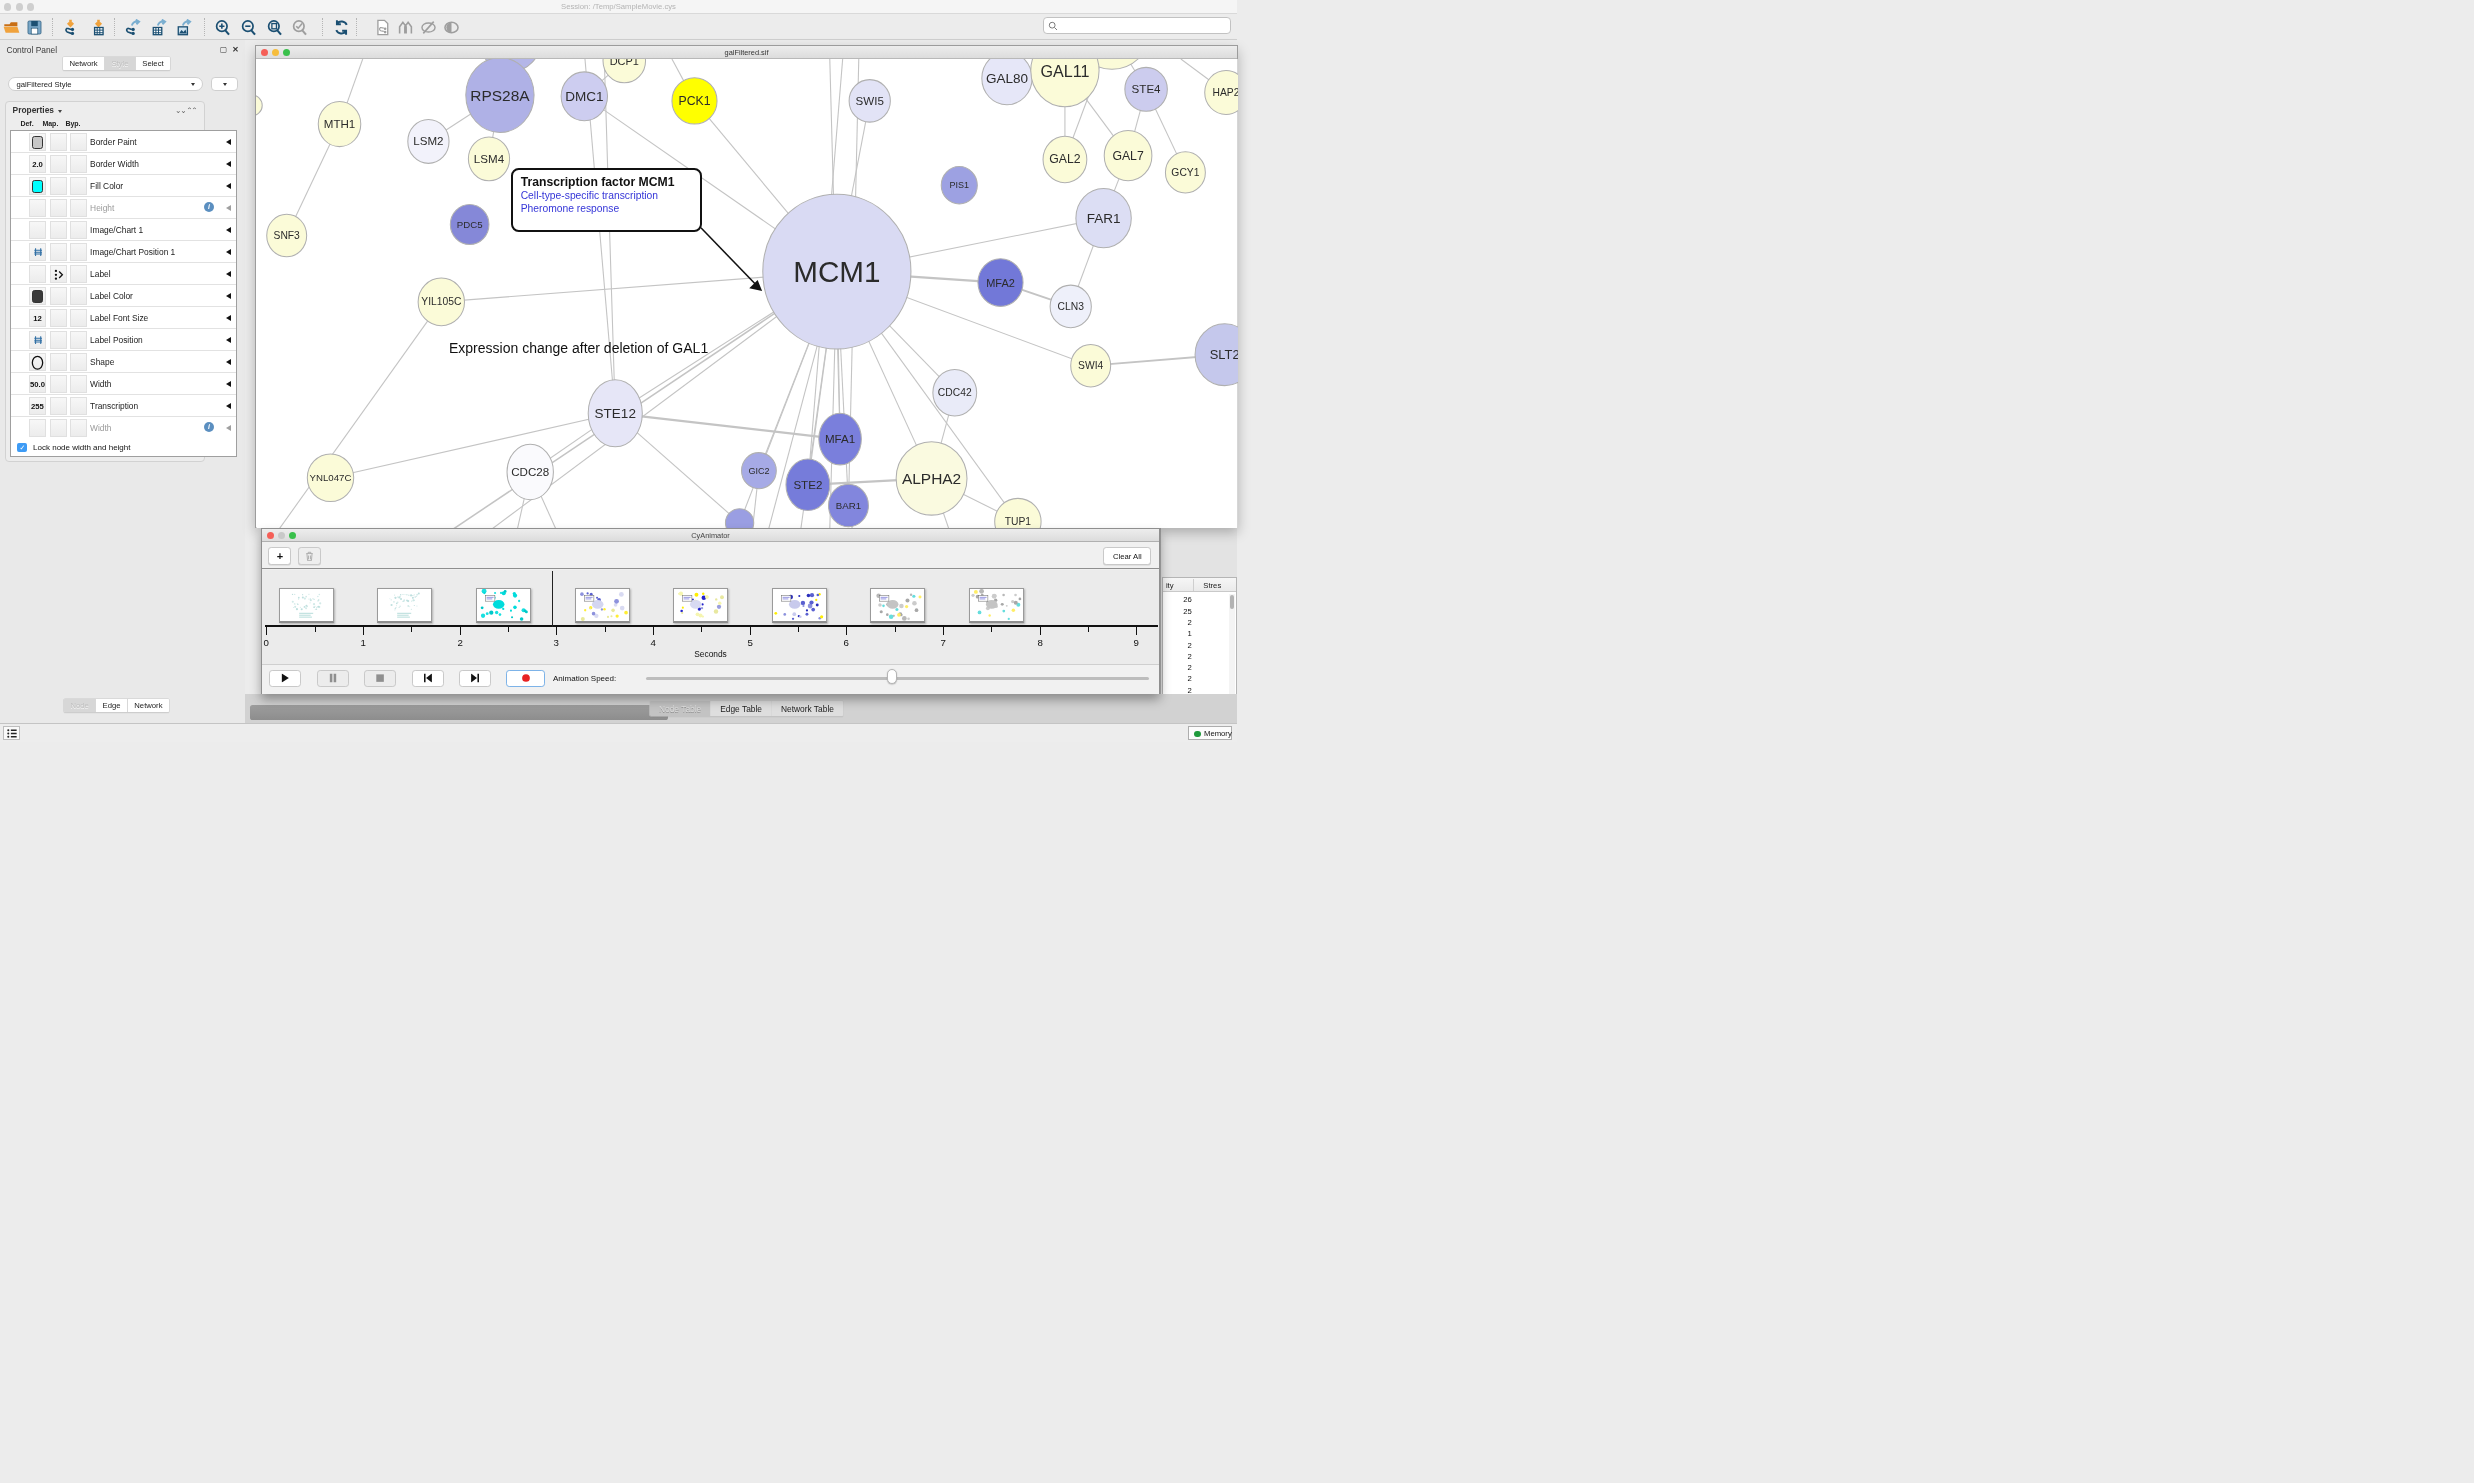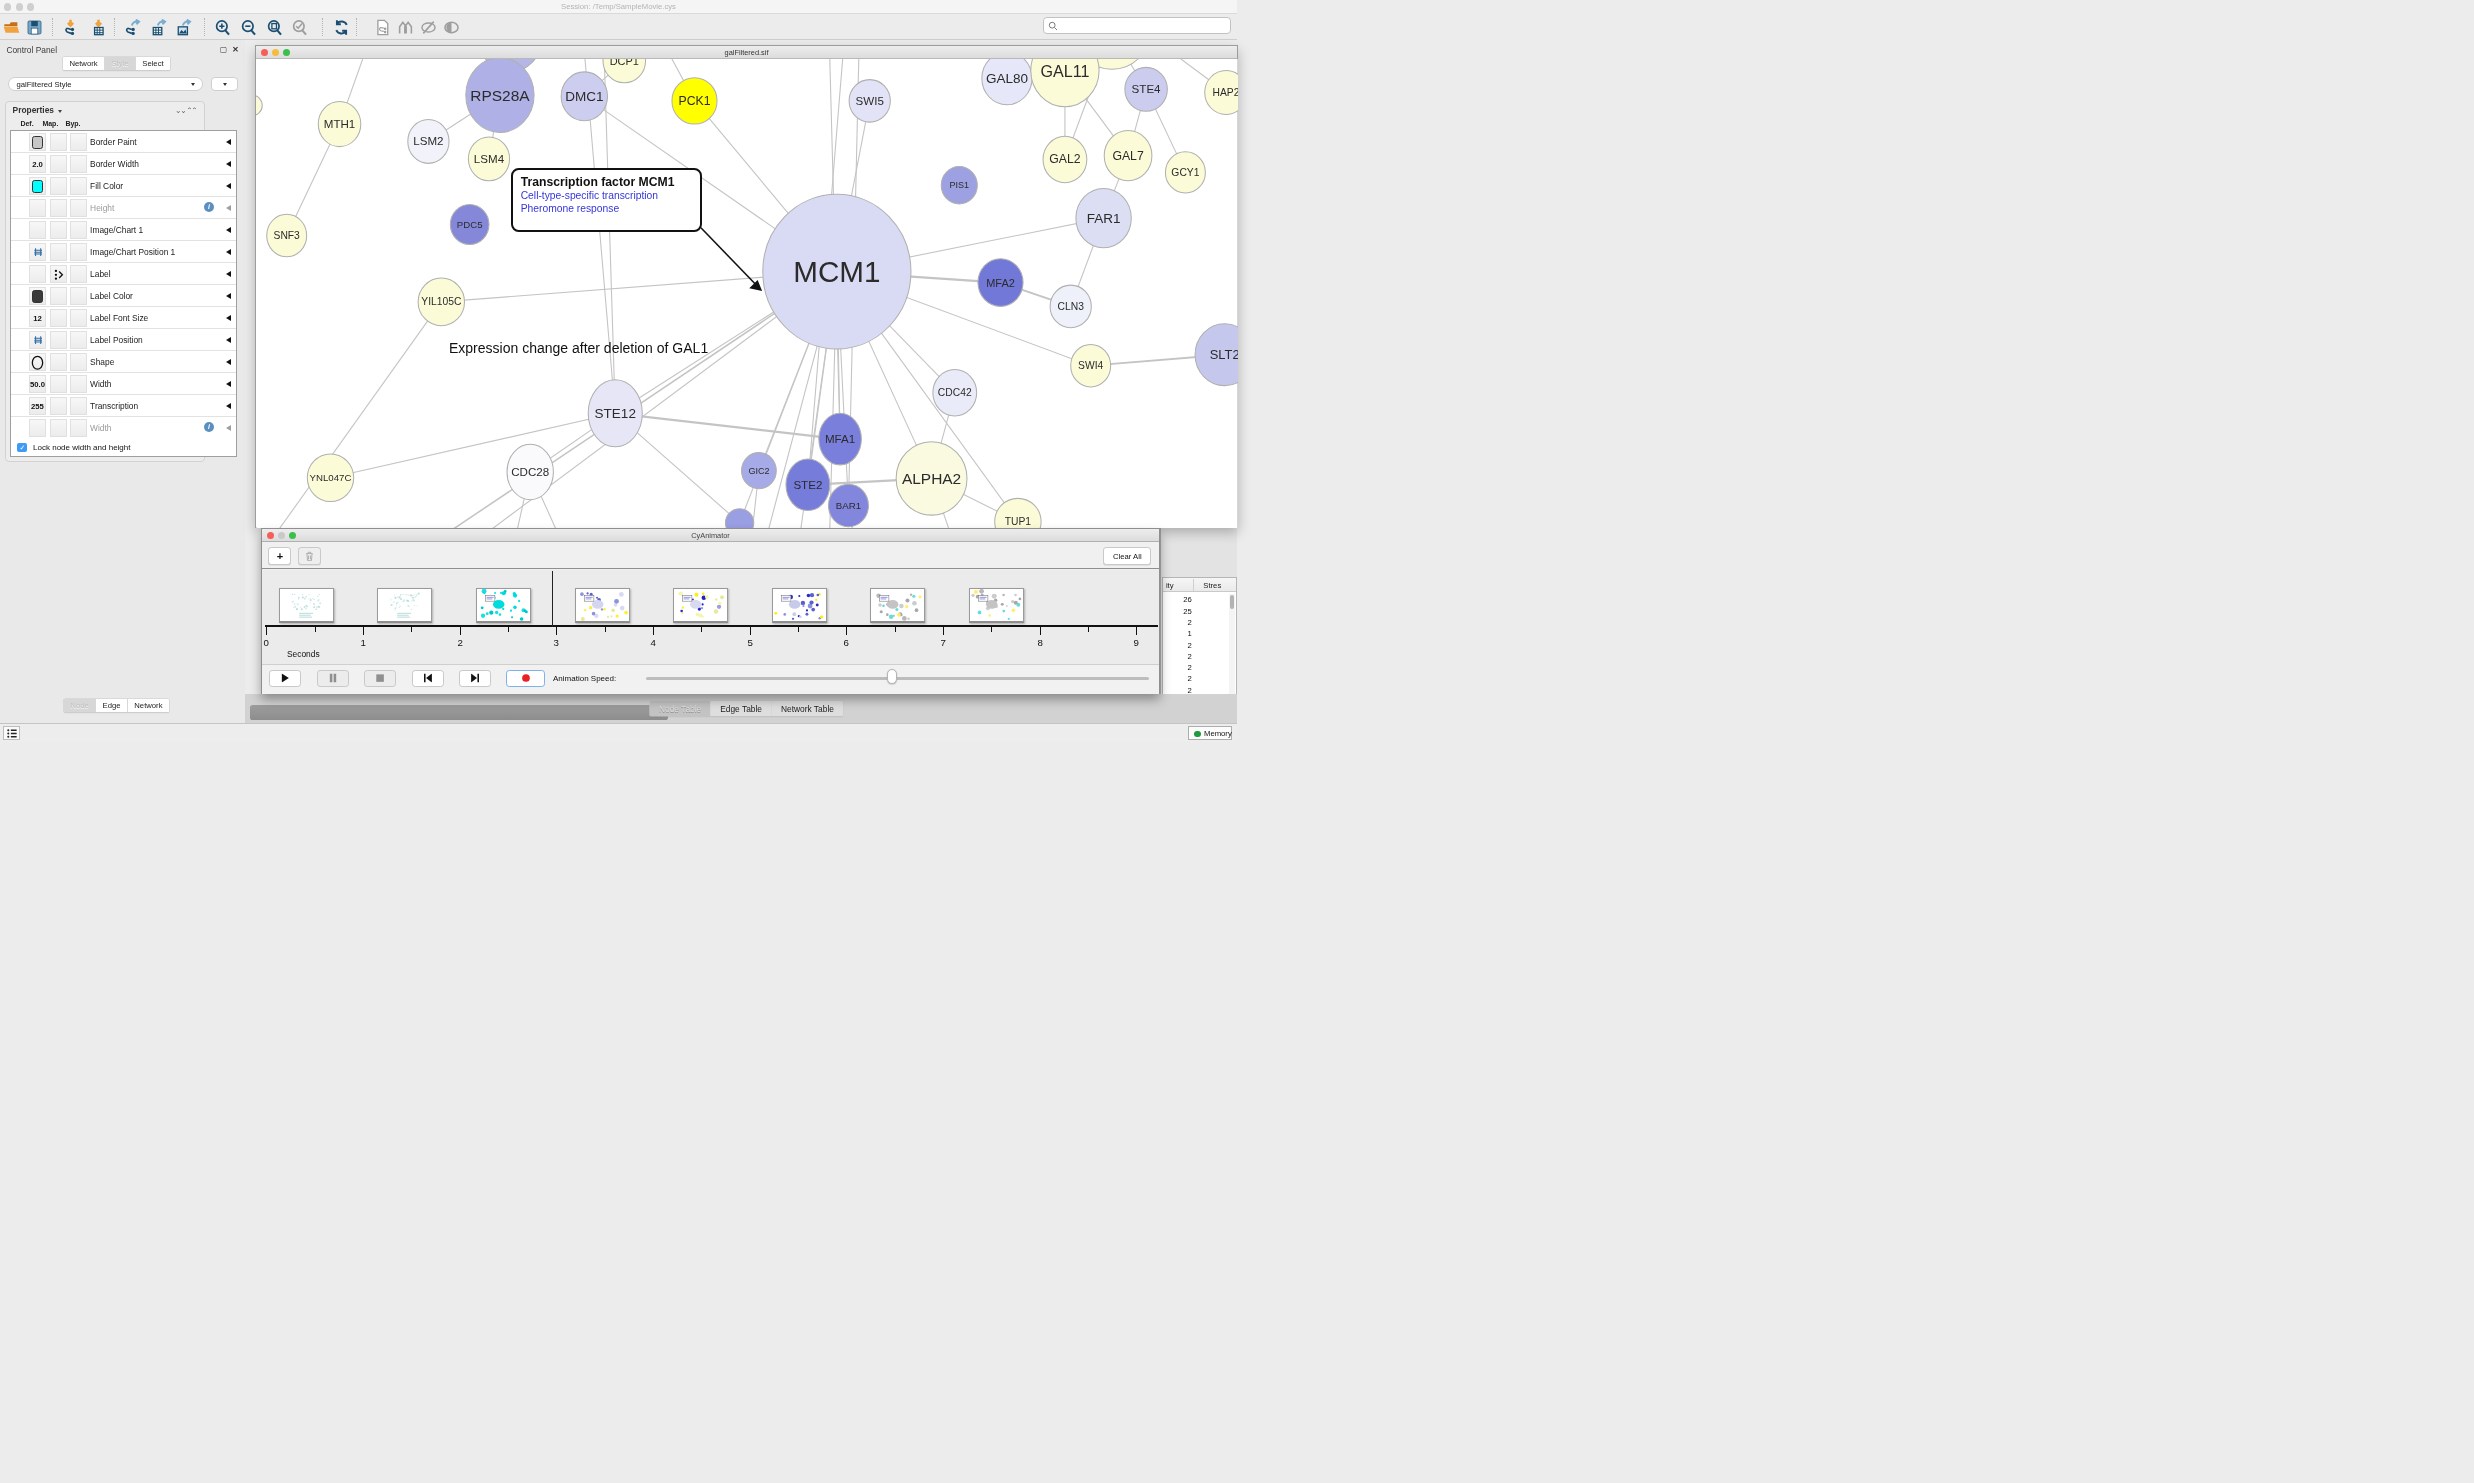--- a/index.html
+++ b/index.html
@@ -124,21 +124,21 @@
   #btn-add { left:6.4px; width:23px; font-size:11px; font-weight:bold; text-align:center; line-height:17px; color:#111; }
   #btn-del { left:36px; width:23px; background:#eee; color:#aaa; font-size:9.7px; text-align:center; line-height:17px; }
   #btn-clear { right:7.7px; width:48px; font-size:7.7px; text-align:center; line-height:17px; color:#111; }
   #timeline { left:0; top:41px; width:100%; height:94px; background:#ebebeb; }
   .frame-thumb { top:18px; width:55px; height:35px; background:#fff; border:0.6px solid #9a9a9a;
     border-bottom:2.6px solid #8e8e8e; box-shadow:0.6px 1.3px 1.9px rgba(0,0,0,.25); }
   #ruler-line { left:3.2px; top:55px; width:893px; height:1.9px; background:#111; }
   .tickM { top:57px; width:0.6px; height:8.4px; background:#111; }
   .tickm { top:57px; width:0.6px; height:4.5px; background:#111; }
   .ticklabel { top:67px; width:13px; margin-left:-6.4px; text-align:center; font-size:9.7px; color:#111; }
-  #seconds-label { top:79px; width:100%; font-size:8.4px; color:#111;margin-left:25px; }
+  #seconds-label { top:79px; width:100%; text-align:center; font-size:8.4px; color:#111; }
   #playhead { top:0.6px; width:0.6px; height:56px; background:#222; }
   #anim-controls { left:0; top:135px; width:100%; height:30px; background:#f1f1f1; border-top:0.6px solid #cfcfcf; }
   .pbtn { top:4.5px; width:32px; height:17px; background:#fff; border:0.6px solid #c9c9c9; border-radius:3.2px; }
   .pbtn.gray { background:#ececec; }
   .pbtn svg { position:absolute; left:50%; top:50%; transform:translate(-50%,-50%); }
   #speed-label { left:291px; top:9px; font-size:8px; color:#111; }
   #slider-track { left:384px; top:11.6px; width:503px; height:3.2px; background:#bdbdbd; border-radius:1.9px; }
   #slider-thumb { top:3.9px; width:9.7px; height:15.5px; background:#fff; border:0.6px solid #b5b5b5;
     border-radius:5.2px; box-shadow:0 0.6px 1.3px rgba(0,0,0,.25); }
 

